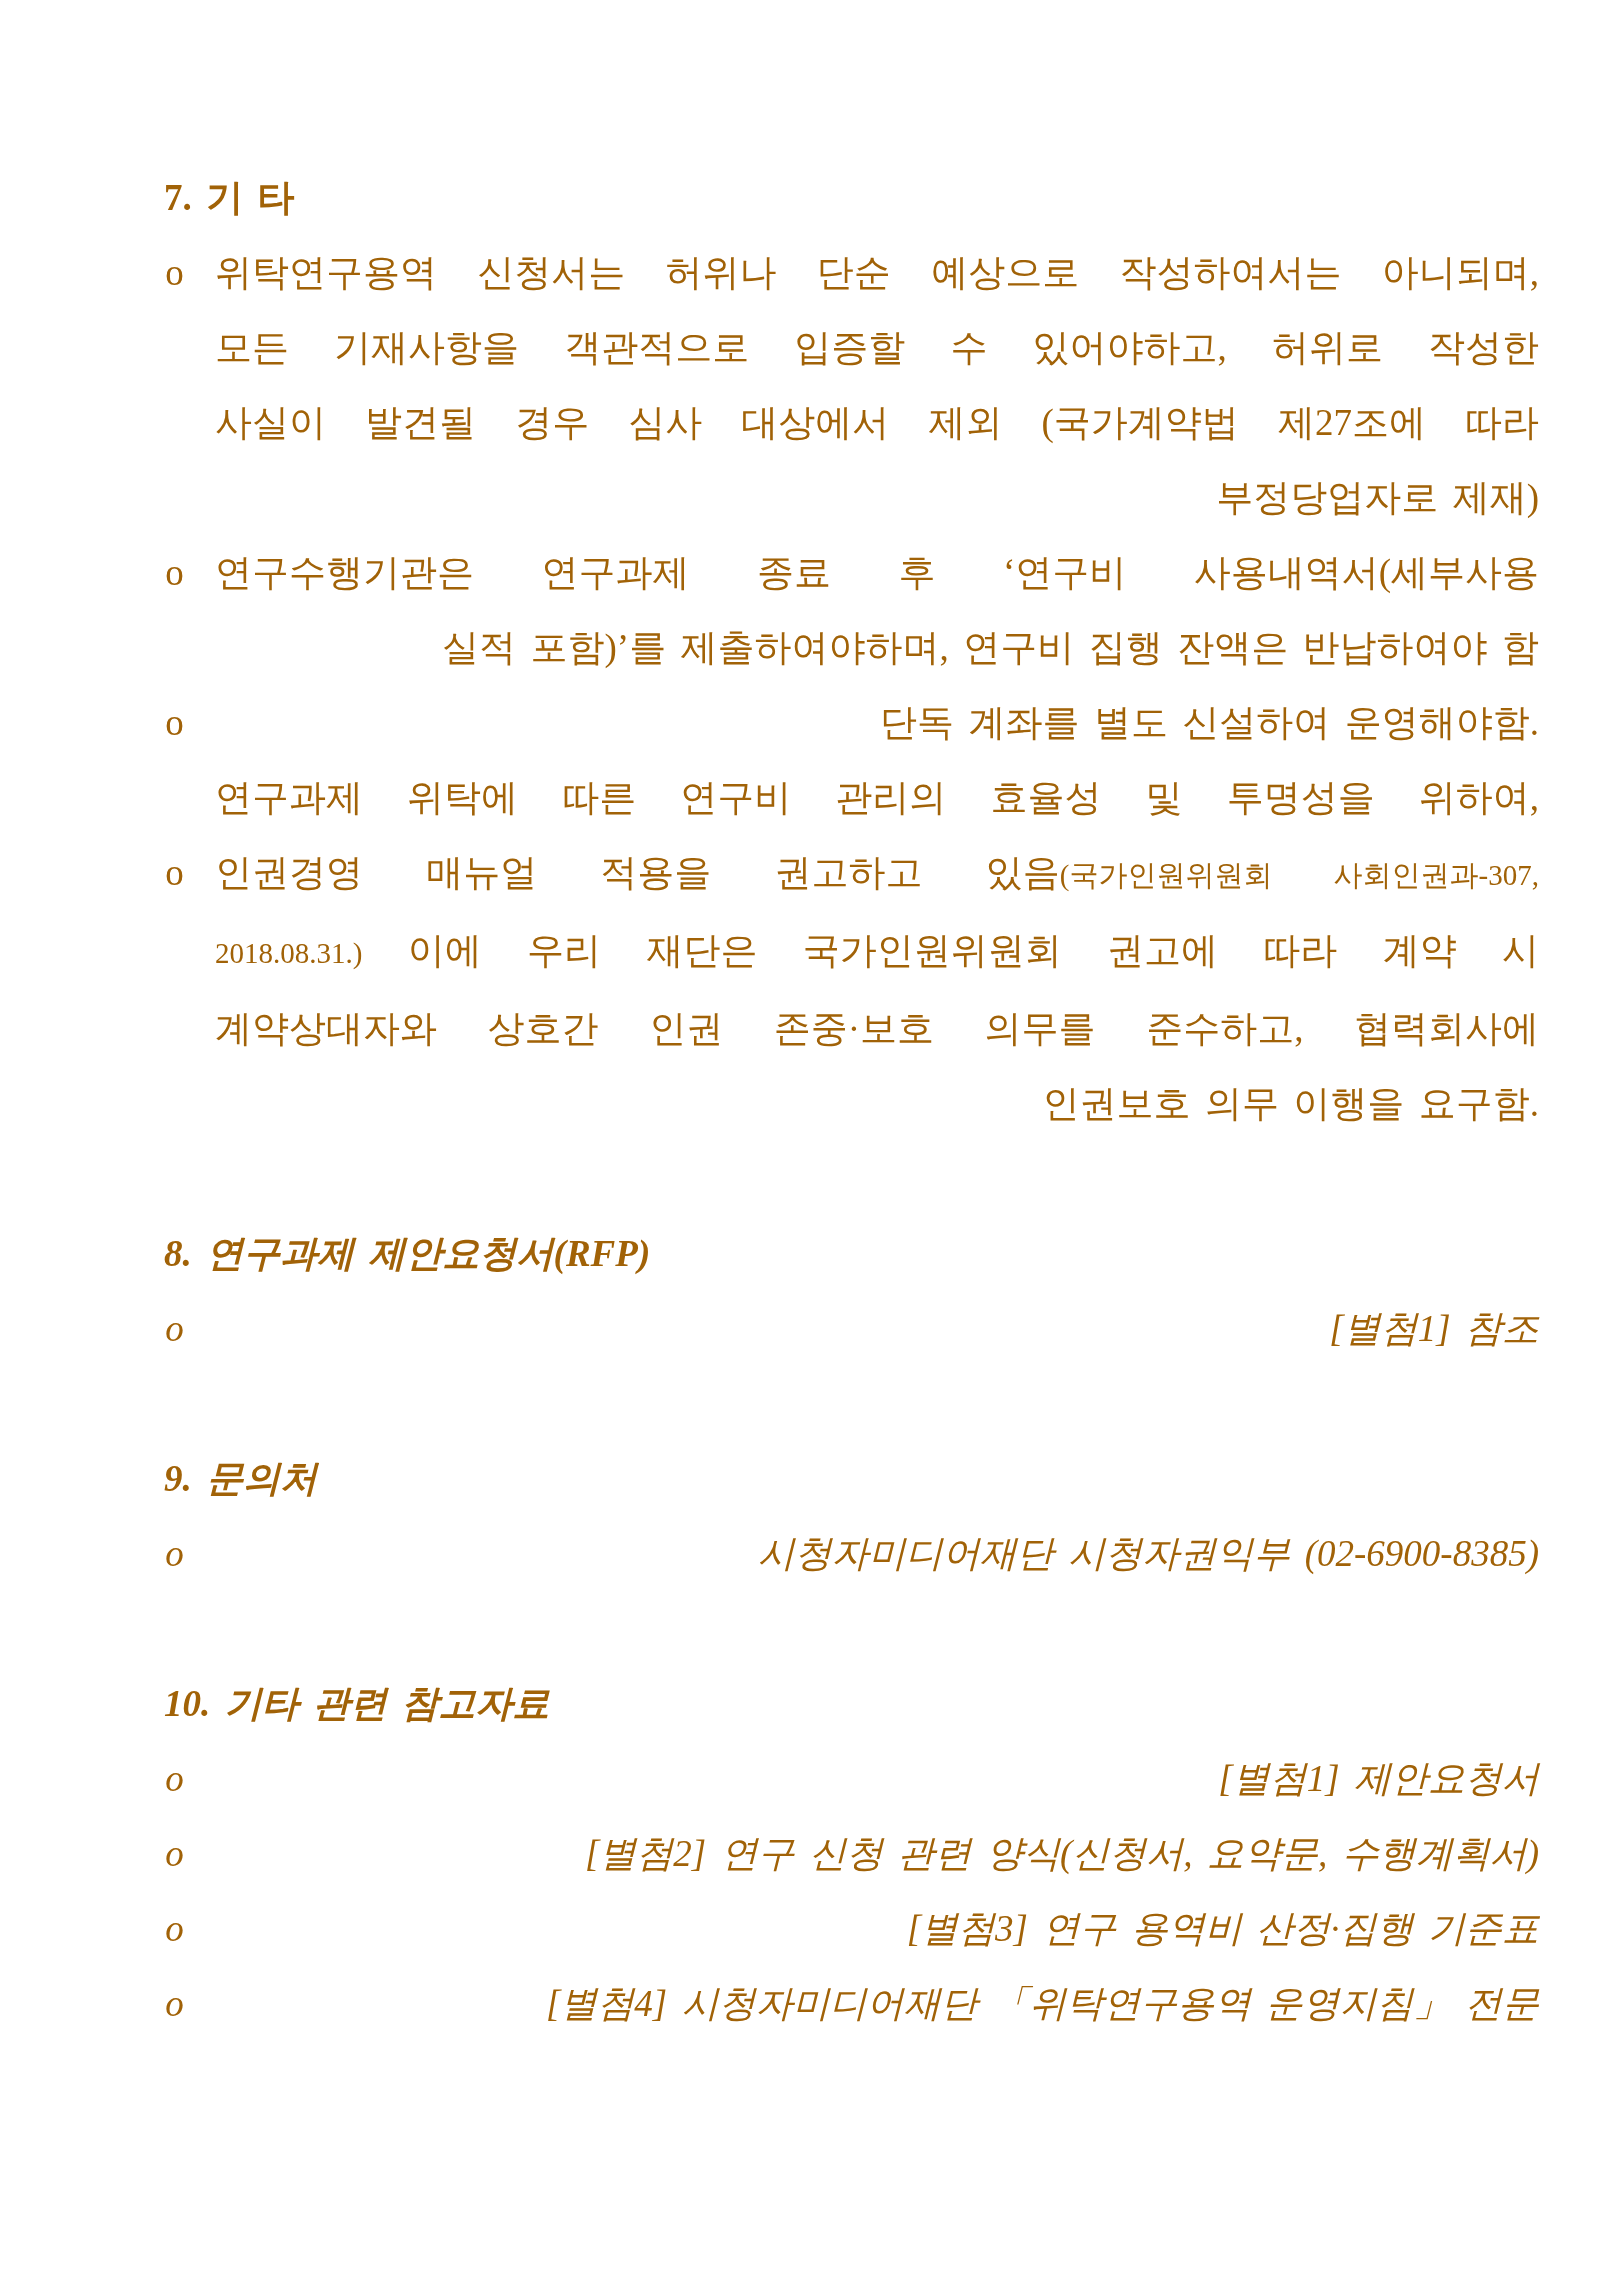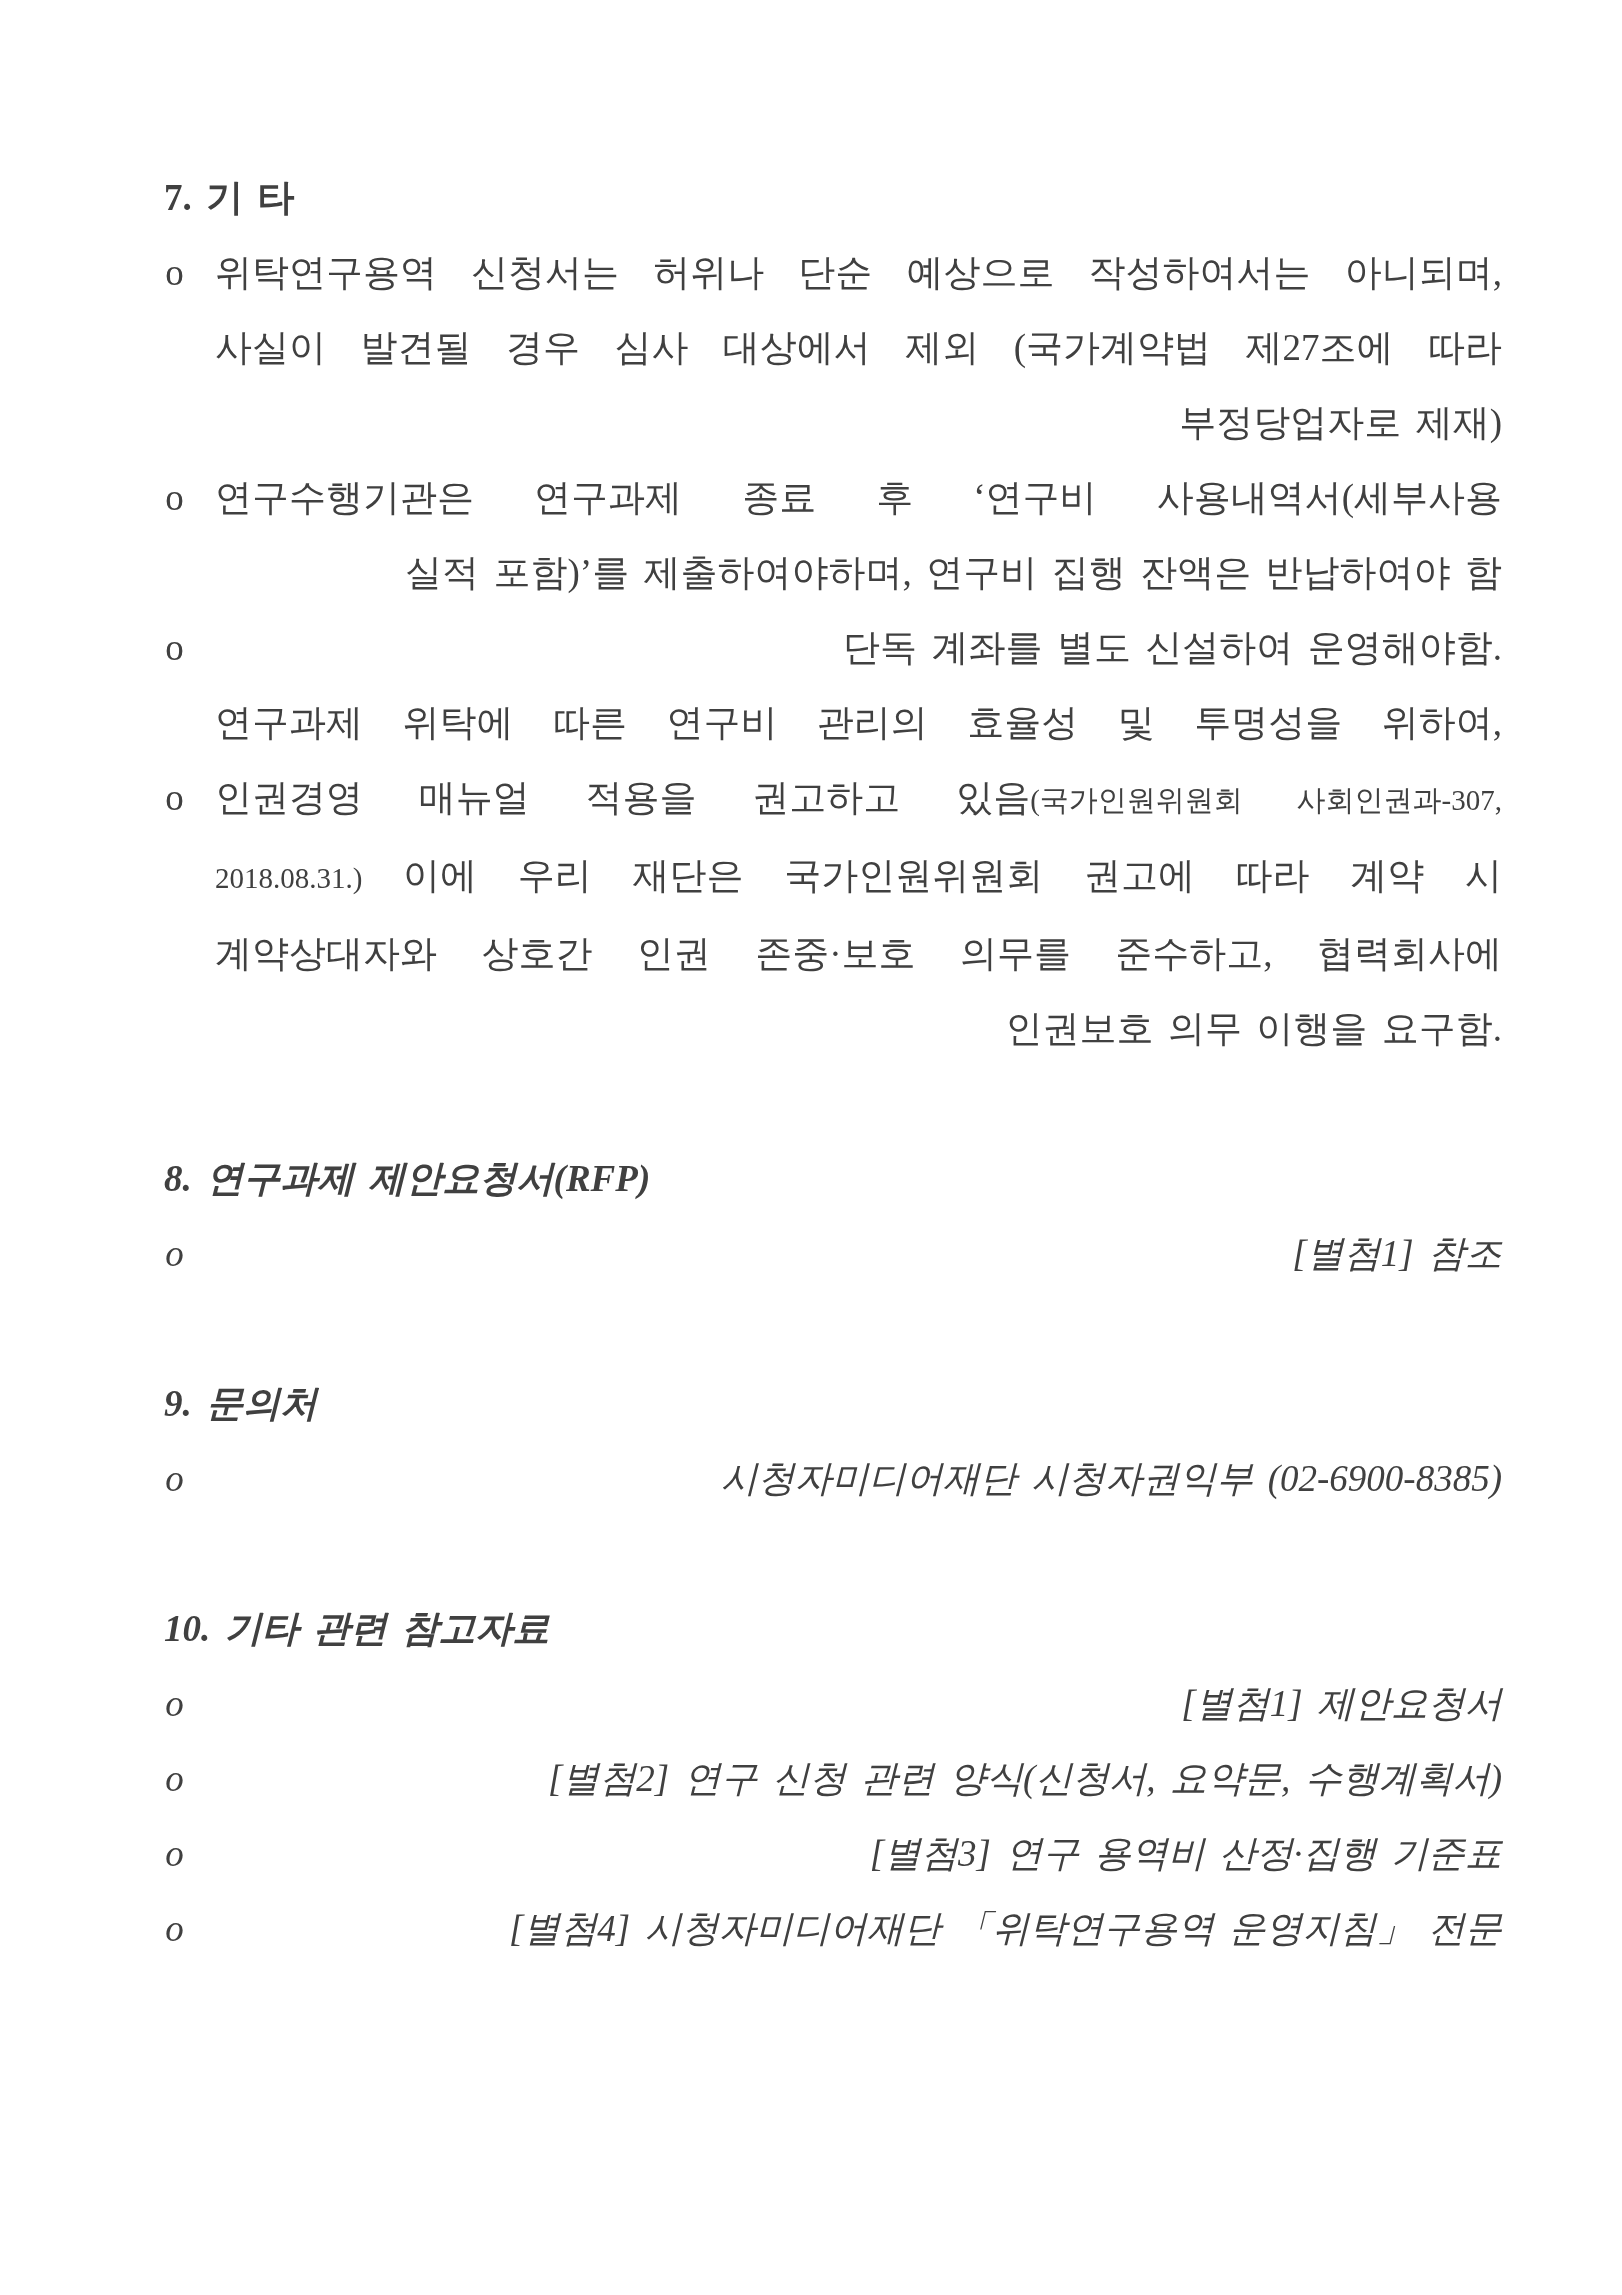--- a/index.html
+++ b/index.html
@@ -6,22 +6,22 @@
     margin: 0;
     padding: 0;
     background: #ffffff;
   }
   .page {
     position: relative;
     box-sizing: border-box;
     width: 1622px;
     height: 2295px;
     background: #ffffff;
-    color: #404040;
-    padding: 160px 120px 0 164px;
+    color: #a16207;
+    padding: 160px 83px 0 164px;
     font-family: "Liberation Serif", "DejaVu Serif", serif;
     font-size: 37px;
     line-height: 75px;
     word-spacing: 0.14em;
     word-break: keep-all;
     overflow: hidden;
   }
   .section + .section { margin-top: 75px; font-style: italic; }
   .heading {
     font-weight: 700;
@@ -46,20 +46,21 @@
 </head>
 <body>
 
 <main class="page">
   <div id="doc">
       <section class="section">
         <div class="heading">7. 기 타</div>
         <div class="item">
           <span class="bullet">o</span>
           <div class="line j"><span class="">위탁연구용역 신청서는 허위나 단순 예상으로 작성하여서는 아니되며,</span></div>
+          <div class="line j"><span class="">모든 기재사항을 객관적으로 입증할 수 있어야하고, 허위로 작성한</span></div>
           <div class="line j"><span class="">사실이 발견될 경우 심사 대상에서 제외 (국가계약법 제27조에 따라</span></div>
           <div class="line"><span class="">부정당업자로 제재)</span></div>
         </div>
         <div class="item">
           <span class="bullet">o</span>
           <div class="line j"><span class="">연구수행기관은 연구과제 종료 후 ‘연구비 사용내역서(세부사용</span></div>
           <div class="line"><span class="">실적 포함)’를 제출하여야하며, 연구비 집행 잔액은 반납하여야 함</span></div>
         </div>
         <div class="item">
           <span class="bullet">o</span>

